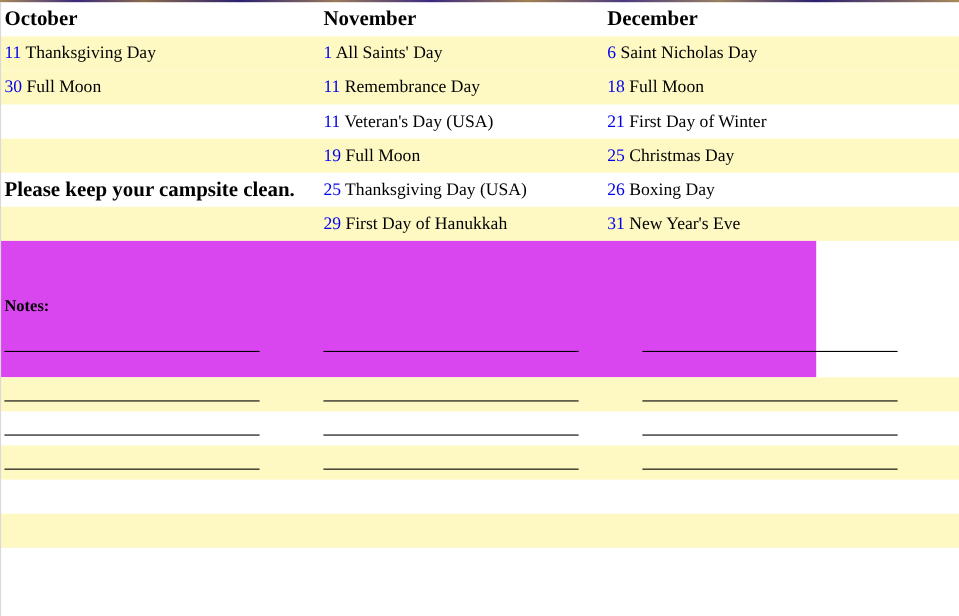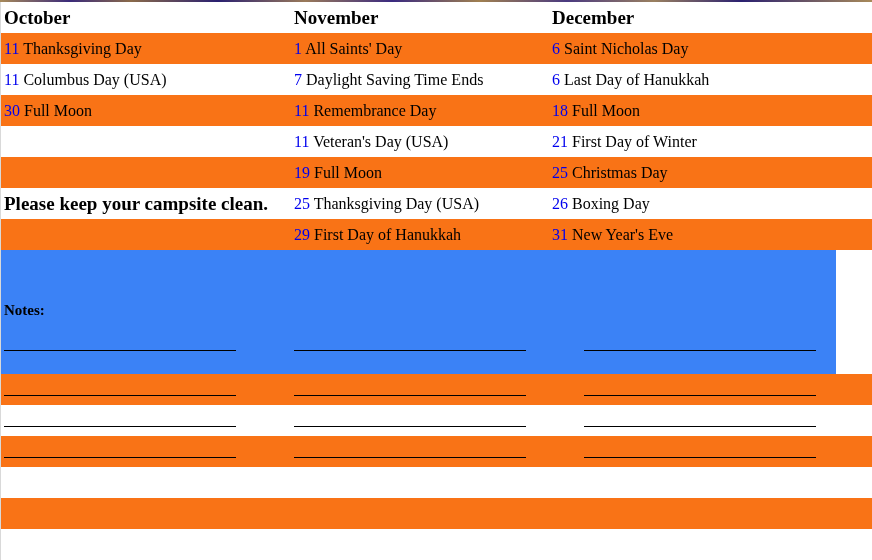--- a/index.html
+++ b/index.html
@@ -13,30 +13,30 @@
     position: absolute; left: 0; top: 0; width: 872px; height: 2px;
     background: linear-gradient(90deg, #a88a5a 0%, #3a2a7a 8%, #8a6a4a 15%, #2a2070 25%, #9a7a5a 35%, #3a2a80 45%, #a08050 55%, #4a3a80 65%, #9a8060 75%, #2a2070 85%, #a88a5a 100%);
   }
   .leftborder {
     position: absolute; left: 0; top: 2px; width: 1px; height: 558px; background: #d9d9d9;
   }
   .sheet { position: absolute; left: 0; top: 2px; width: 872px; }
   .row {
     position: relative; height: 31px; width: 872px;
   }
-  .row.gray { background: #f97316; }
+  .row.gray { background: #fef9c3; }
   .cell {
     position: absolute; top: 0; height: 31px; line-height: 31px; white-space: nowrap;
   }
   .c0 { left: 4px; }
   .c1 { left: 294px; }
   .c2 { left: 552px; }
   .bold { font-weight: bold; font-size: 19px; }
   .day { color: #0000ee; }
-  .notes-block { position: relative; height: 124px; width: 836px; background: #3b82f6; }
+  .notes-block { position: relative; height: 124px; width: 742px; background: #d946ef; }
   .line {
     position: absolute; height: 0; border-bottom: 1px solid #000; width: 232px;
   }
   .l0 { left: 4px; }
   .l1 { left: 294px; }
   .l2 { left: 584px; }
 </style>
 </head>
 <body>
 
@@ -49,25 +49,20 @@
     <span class="cell c1 bold">November</span>
     <span class="cell c2 bold">December</span>
   </div>
 
   <div class="row gray">
     <span class="cell c0"><span class="day">11</span> <span>Thanksgiving Day</span></span>
     <span class="cell c1"><span class="day">1</span> <span>All Saints' Day</span></span>
     <span class="cell c2"><span class="day">6</span> <span>Saint Nicholas Day</span></span>
   </div>
 
-  <div class="row">
-    <span class="cell c0"><span class="day">11</span> <span>Columbus Day (USA)</span></span>
-    <span class="cell c1"><span class="day">7</span> <span>Daylight Saving Time Ends</span></span>
-    <span class="cell c2"><span class="day">6</span> <span>Last Day of Hanukkah</span></span>
-  </div>
 
   <div class="row gray">
     <span class="cell c0"><span class="day">30</span> <span>Full Moon</span></span>
     <span class="cell c1"><span class="day">11</span> <span>Remembrance Day</span></span>
     <span class="cell c2"><span class="day">18</span> <span>Full Moon</span></span>
   </div>
 
   <div class="row">
     <span class="cell c1"><span class="day">11</span> <span>Veteran's Day (USA)</span></span>
     <span class="cell c2"><span class="day">21</span> <span>First Day of Winter</span></span>

